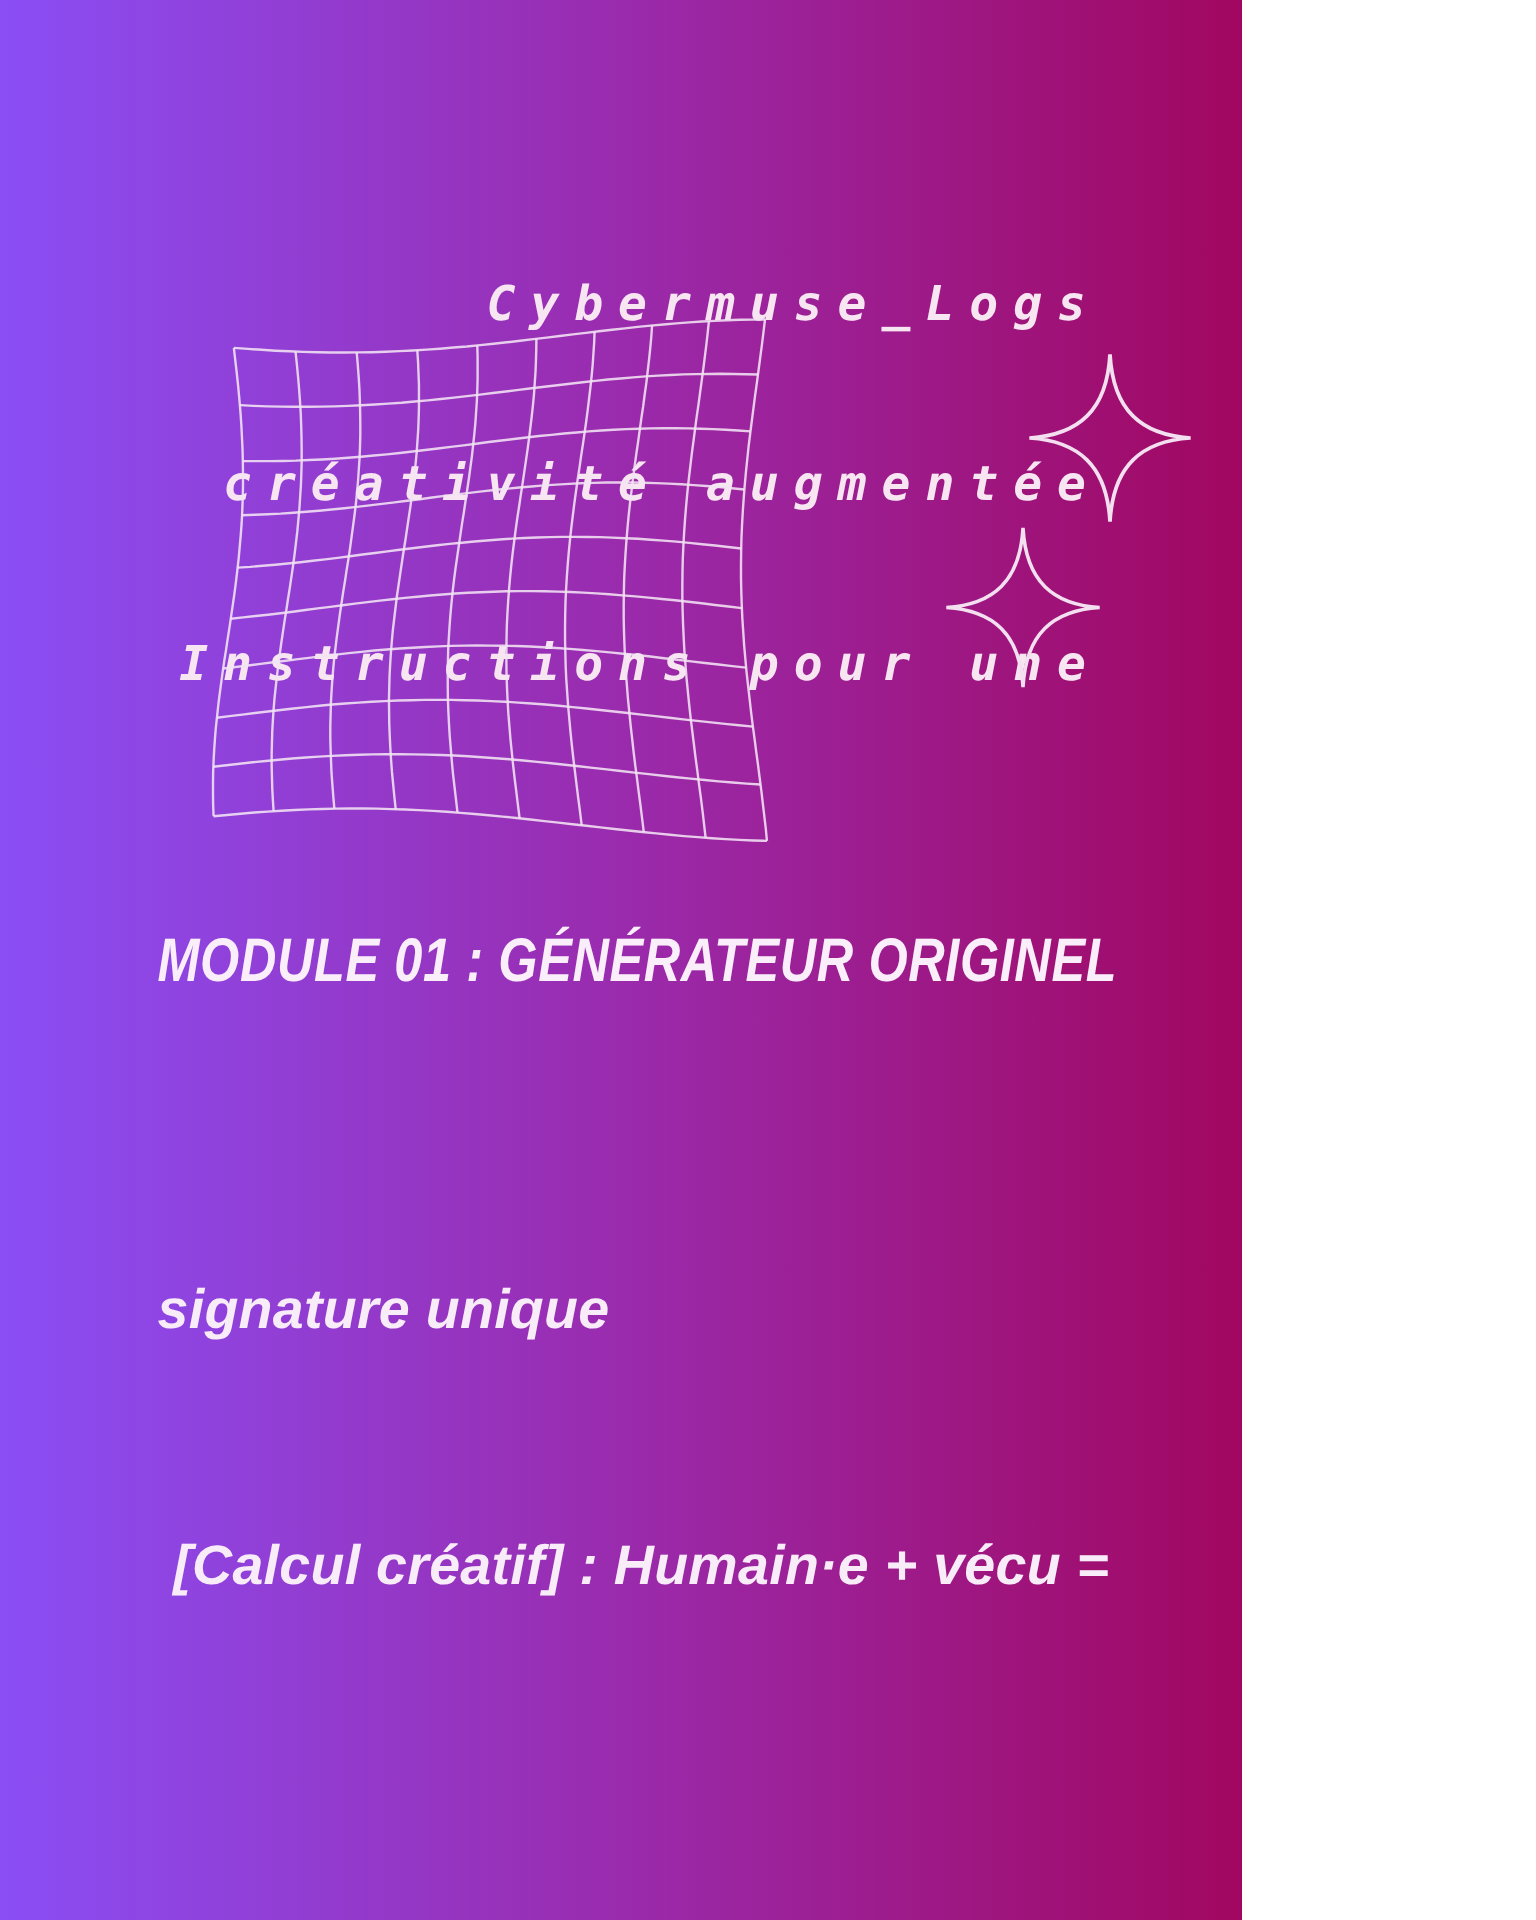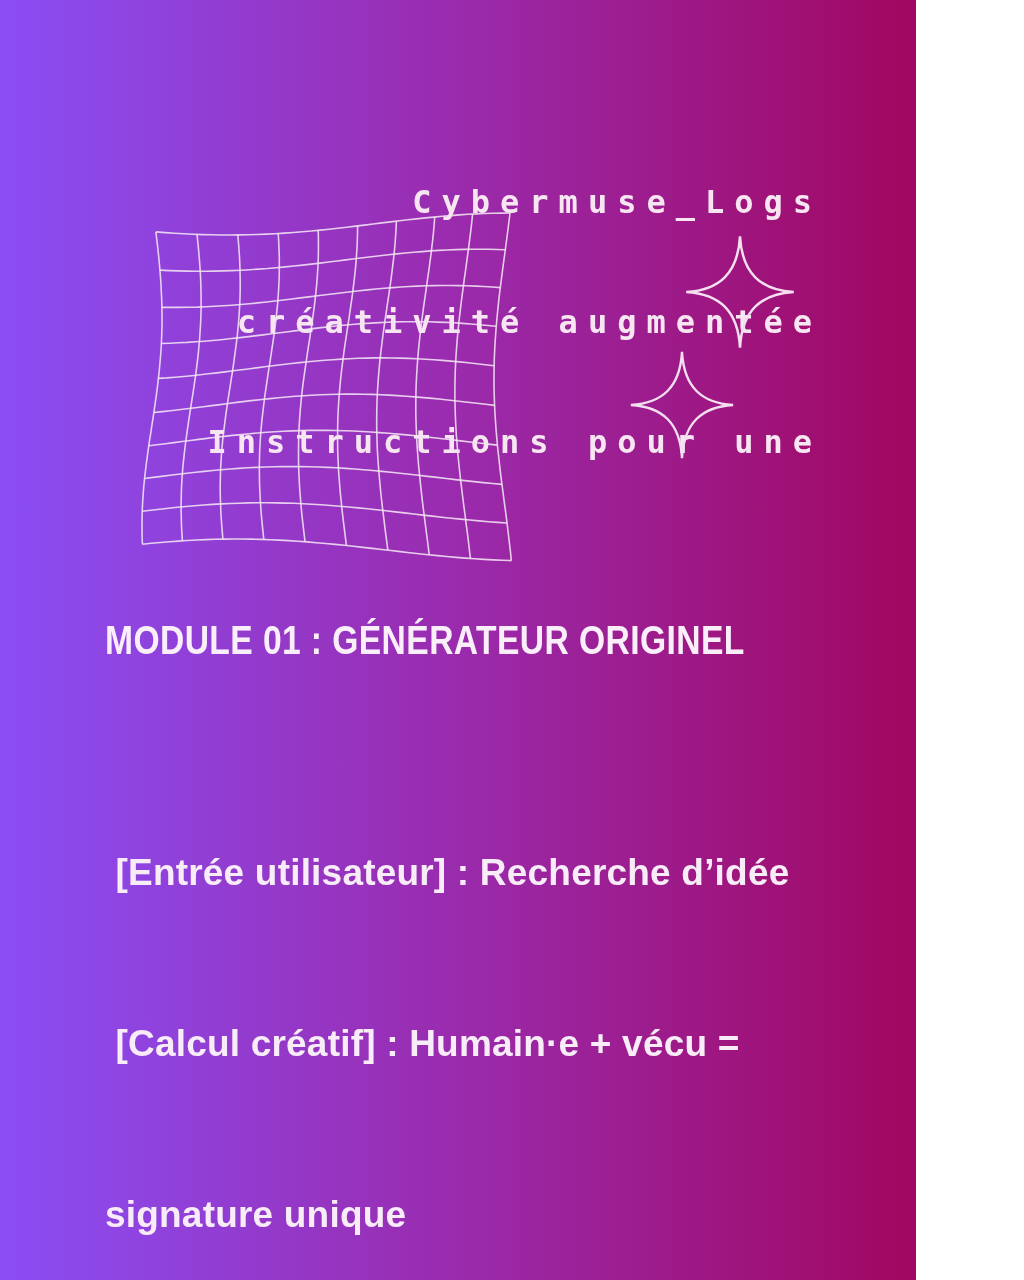--- a/index.html
+++ b/index.html
@@ -1,22 +1,23 @@
 <!DOCTYPE html>
 <html><head>
 <meta charset="utf-8">
 <style>
   * { margin: 0; padding: 0; box-sizing: border-box; }
   html, body { width: 1024px; height: 1280px; overflow: hidden; }
   .canvas {
     position: relative;
-    width: 916px;
+    width: 828px;
     height: 1280px;
     background: linear-gradient(90deg, #8a4ef5 0%, #9a2bad 50%, #a10760 100%);
     font-family: "Liberation Sans", sans-serif;
+    font-style: italic;
   }
   .pixel-header {
     position: absolute;
     top: 102px;
     right: 94px;
     text-align: right;
     font-family: "DejaVu Sans Mono", monospace;
     font-weight: bold;
     font-size: 32px;
     line-height: 40px;
@@ -106,20 +107,19 @@
   <svg class="sparkle sparkle-1" viewBox="0 0 120 116">
     <path d="M60 4 C58 40 40 56 8 58 C40 60 58 76 60 112 C62 76 80 60 112 58 C80 56 62 40 60 4 Z"></path>
   </svg>
   <svg class="sparkle sparkle-2" viewBox="0 0 120 116">
     <path d="M60 4 C58 40 40 56 8 58 C40 60 58 76 60 112 C62 76 80 60 112 58 C80 56 62 40 60 4 Z"></path>
   </svg>
 
   <div class="module-title">MODULE 01 : GÉNÉRATEUR ORIGINEL</div>
 
   <div class="module-body">
-    <div> [Entrée utilisateur] : Recherche d’idée</div>
+    <div>signature unique</div>
     <div> [Calcul créatif] : Humain·e + vécu =</div>
-    <div>signature unique</div>
     
     
   </div>
 
 </div>
 
 </body></html>

